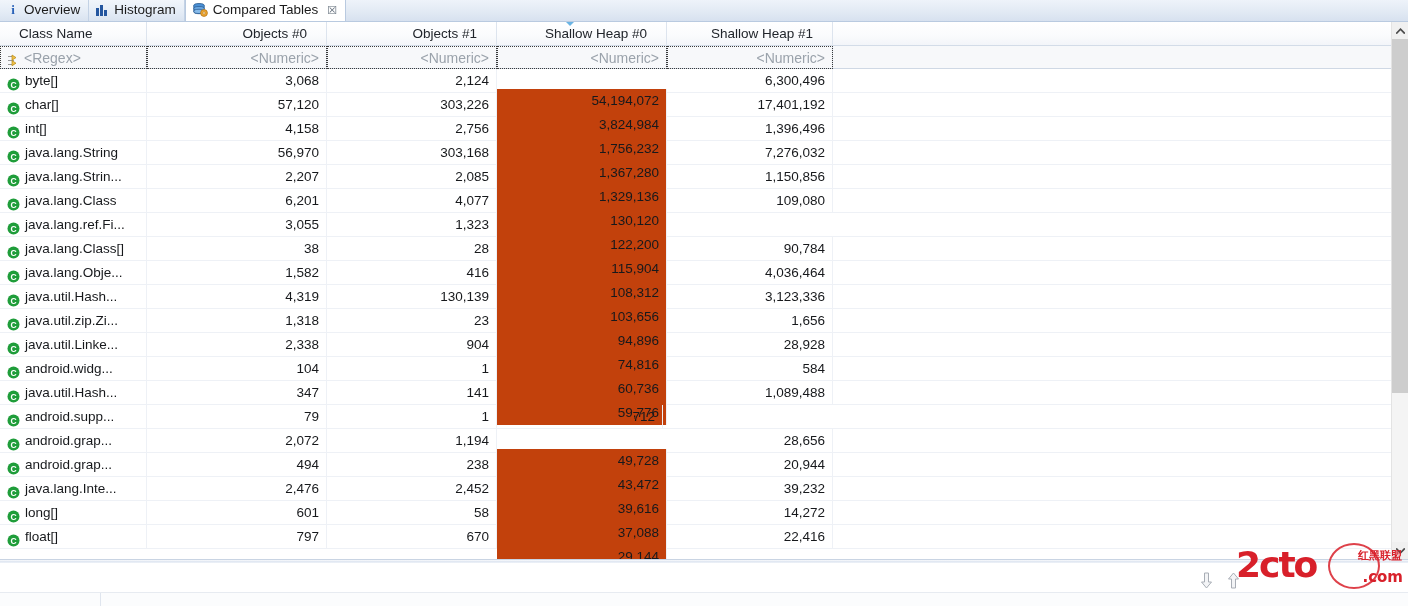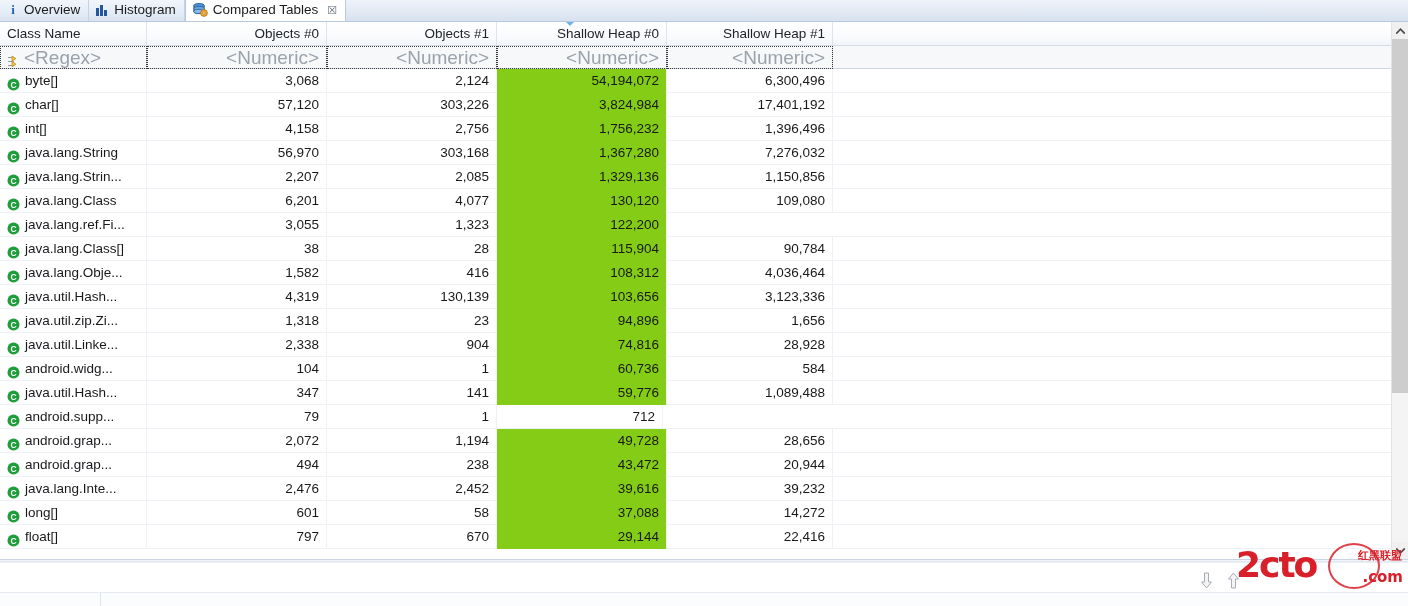--- a/index.html
+++ b/index.html
@@ -79,21 +79,21 @@
     background: linear-gradient(to bottom,#ffffff 0%, #fafbfd 60%, #f3f5f9 100%);
     border-bottom: 1px solid #d3dce8;
     display: flex;
   }
   .hcell {
     height: 24px;
     line-height: 24px;
     font-size: 13.5px;
     color: #21252b;
     border-right: 1px solid #dde4ee;
-    padding: 0 7px;
+    padding: 0 19px;
     position: relative;
     overflow: hidden;
     white-space: nowrap;
     cursor: default;
   }
   .hcell.num { text-align: right; }
   .sortmark {
     position: absolute; top: -2px; left: 50%;
     margin-left: -18px;
     width: 0; height: 0;
@@ -104,21 +104,21 @@
 
   .filterrow {
     height: 23px;
     display: flex;
     background: #f7f8fa;
     border-bottom: 1px solid #cfd8e4;
   }
   .fcell {
     height: 23px;
     line-height: 22px;
-    font-size: 19px;
+    font-size: 14px;
     color: #9aa2ab;
     border-right: 1px solid #dde4ee;
     padding: 0 7px;
     white-space: nowrap;
     overflow: hidden;
     display: flex; align-items: center;
     cursor: text;
   }
   .fcell.dotted { outline: 1px dotted #3a3a3a; outline-offset: -1px; }
   .fcell.num { justify-content: flex-end; }
@@ -136,21 +136,21 @@
   .cell {
     height: 24px; line-height: 24px;
     font-size: 13.5px;
     color: #17191c;
     border-right: 1px solid #eef1f6;
     padding: 0 7px;
     white-space: nowrap; overflow: hidden;
     cursor: default;
   }
   .cell.num { text-align: right; }
-  .cell.sorted { background: #84cc16; }
+  .cell.sorted { background: #c2410c; margin-top: 20px; }
   .cell.name { display: flex; align-items: center; gap: 5px; }
   .ic-class {
     width: 13px; height: 13px; flex: 0 0 auto; display: inline-block;
   }
 
   
   .c0 { width: 147px; }
   .c1 { width: 180px; }
   .c2 { width: 170px; }
   .c3 { width: 170px; }

